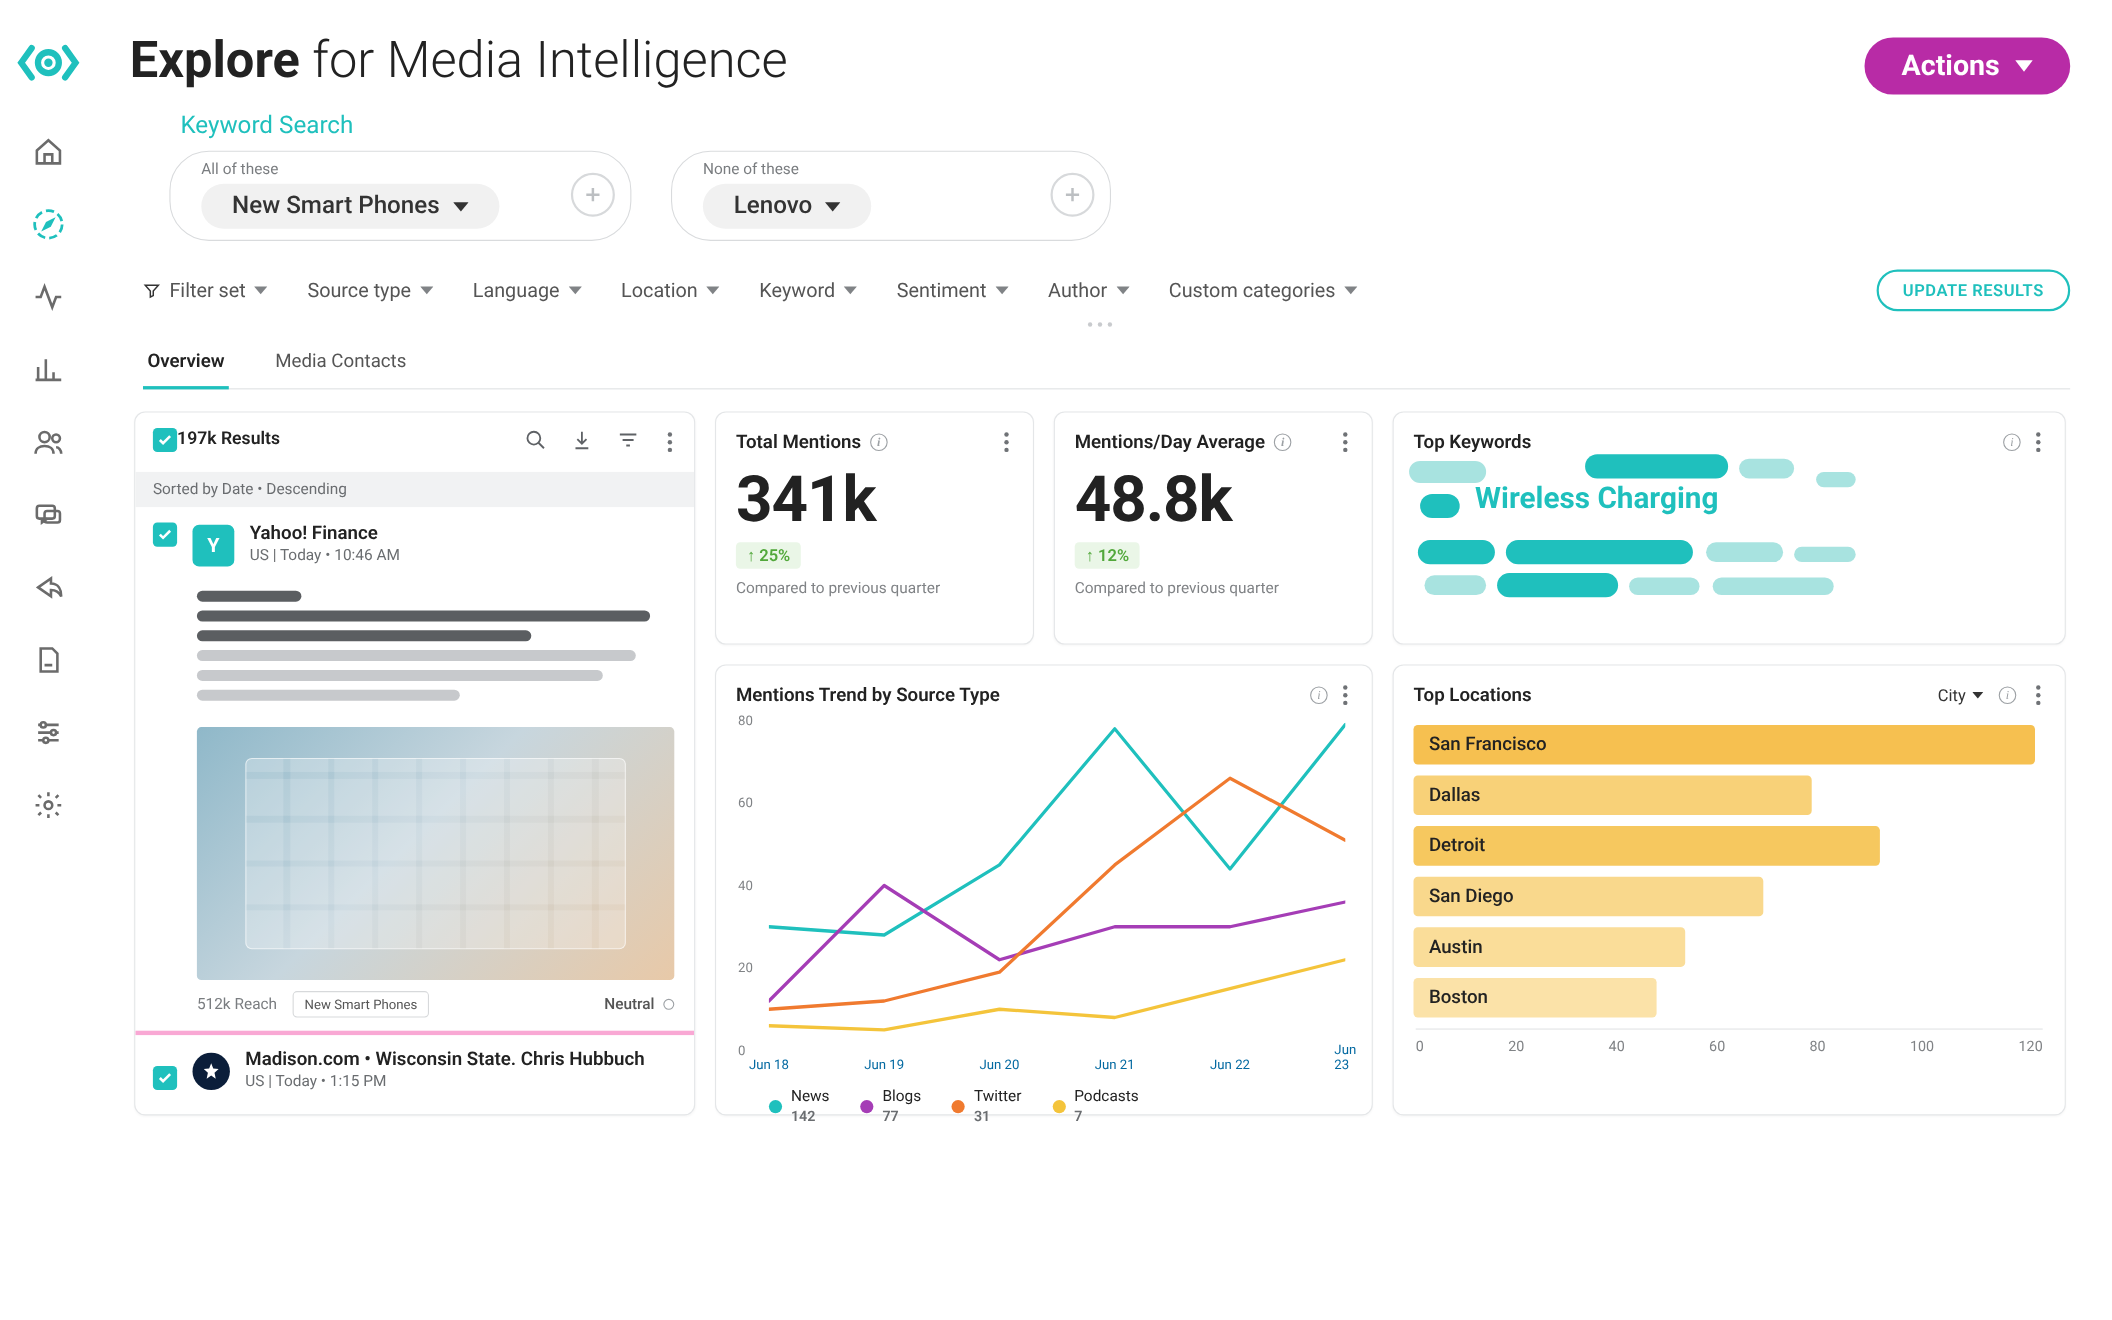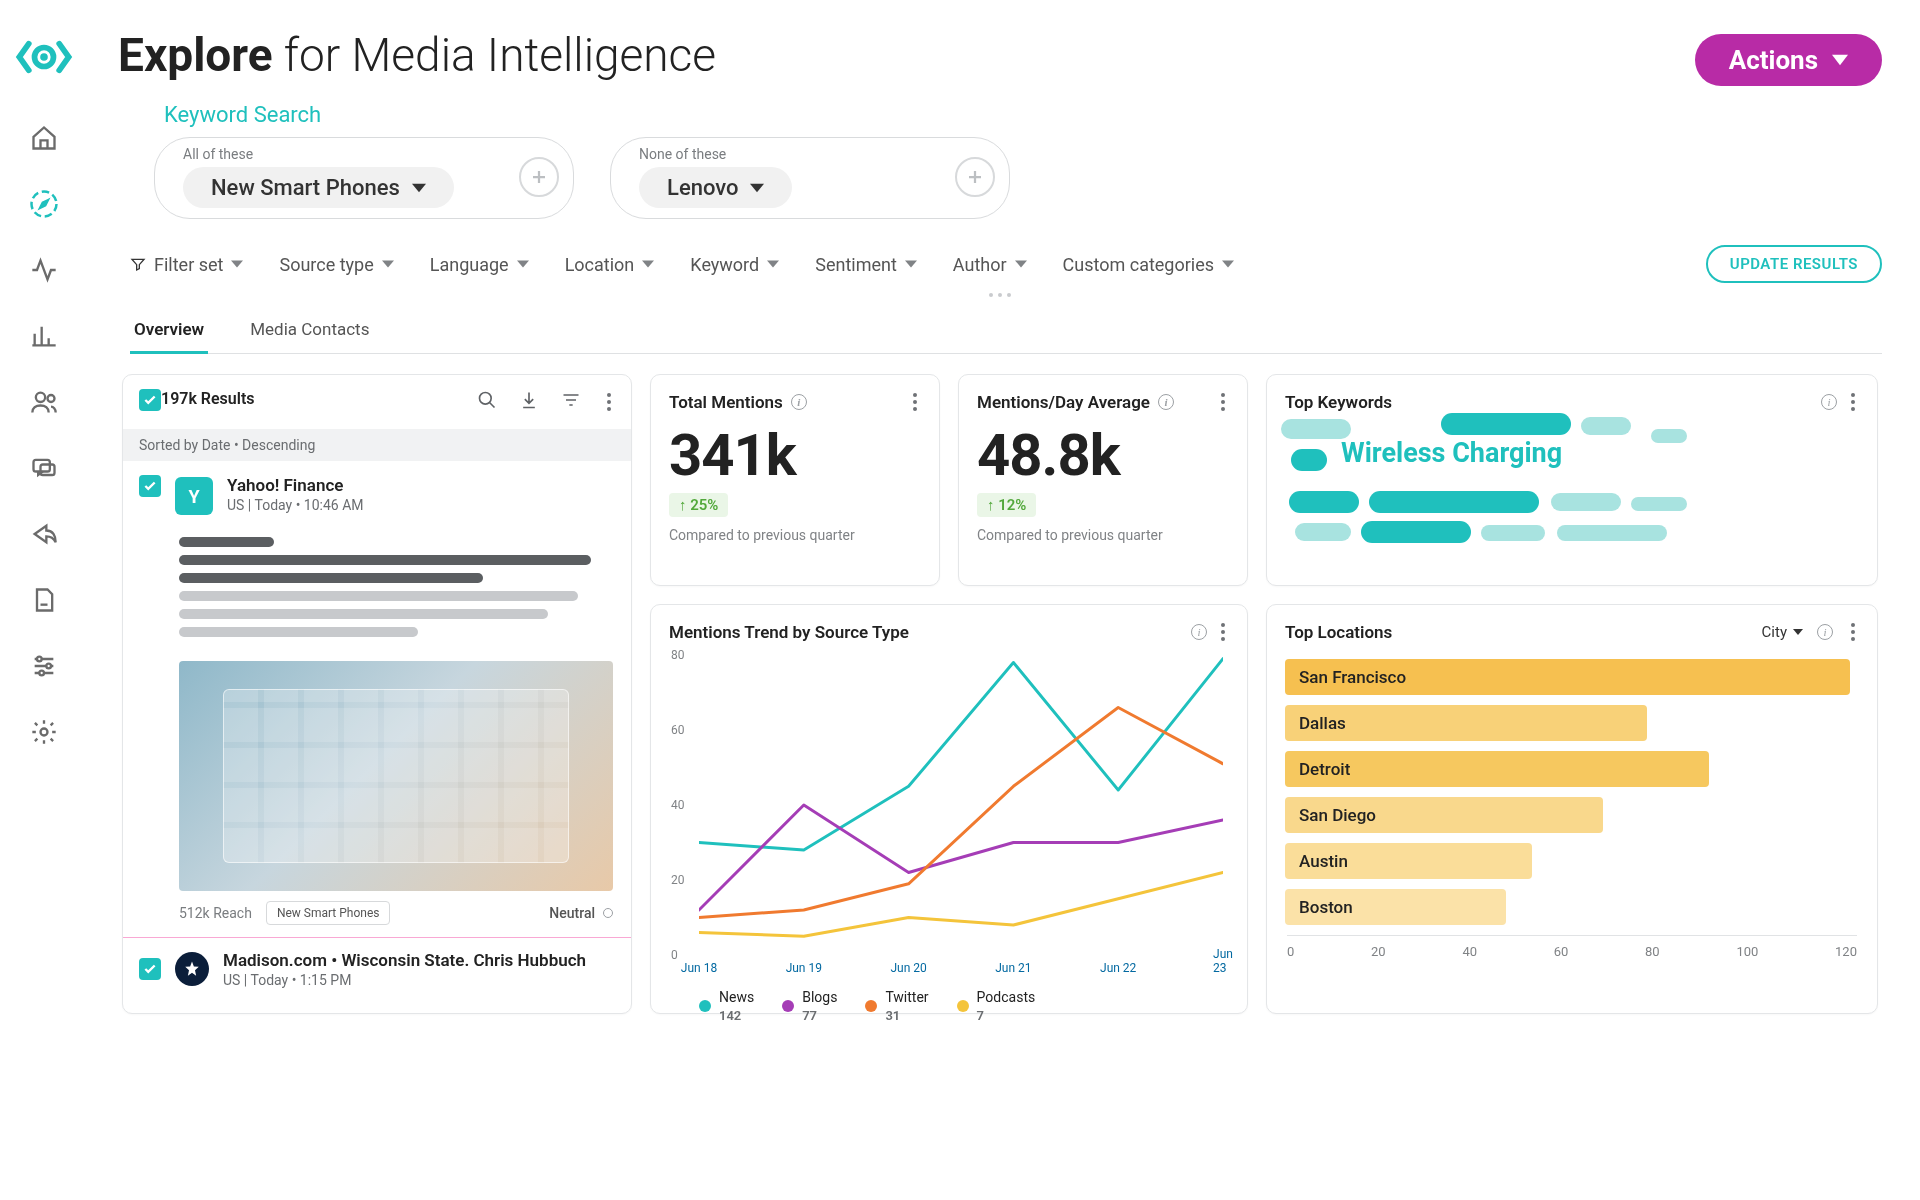--- a/index.html
+++ b/index.html
@@ -54,21 +54,21 @@
 .skel .bar{height:10px;background:#5b5e61;border-radius:6px;margin-bottom:8px}
 .skel .bar.light{background:#c7c9cc}
 .photo{margin:6px 18px 10px 56px;height:230px;border-radius:4px;background:linear-gradient(135deg,#8fb8c9 0%,#c7d6de 45%,#e8c9a8 100%);position:relative;overflow:hidden}
 .photo::after{content:"";position:absolute;inset:28px 44px;border:1px solid rgba(255,255,255,.6);border-radius:6px;background:
  repeating-linear-gradient(0deg,rgba(255,255,255,.15) 0 34px,transparent 34px 40px),
  repeating-linear-gradient(90deg,rgba(255,255,255,.15) 0 34px,transparent 34px 40px)}
 .res-foot{display:flex;align-items:center;gap:14px;padding:0 18px 12px 56px;font-size:14px;color:#7a7d80}
 .tagchip{border:1px solid #d7d9db;border-radius:4px;padding:4px 10px;font-size:12px;color:#555}
 .neutral{margin-left:auto;display:flex;align-items:center;gap:8px;color:#555;font-weight:500}
 .neutral .dot{width:10px;height:10px;border:1.5px solid #9ca0a4;border-radius:50%}
-.res-item2{border-top:1px solid #f9a8d4;padding:12px 16px;display:flex;gap:14px;align-items:center}
+.res-item2{border-top:4px solid #f9a8d4;padding:12px 16px;display:flex;gap:14px;align-items:flex-end}
 .star-av{width:34px;height:34px;border-radius:50%;background:#0b1e3a;display:flex;align-items:center;justify-content:center;color:#fff;flex-shrink:0}
 
 .kpi-val{font-size:58px;font-weight:700;letter-spacing:-1px;margin:2px 0 4px}
 .kpi-delta{display:inline-block;background:#eaf6e7;color:#52a83b;font-weight:600;padding:3px 10px;border-radius:4px;font-size:15px}
 .kpi-sub{color:#808386;font-size:14px;margin-top:10px}
 
 .kw-card{grid-column:4;grid-row:1;height:212px;position:relative;overflow:hidden}
 .kw-cloud{position:absolute;inset:44px 14px 14px 14px}
 .blob{position:absolute;background:#1fc0bd;border-radius:14px}
 .blob.l{background:#a8e3e0}

